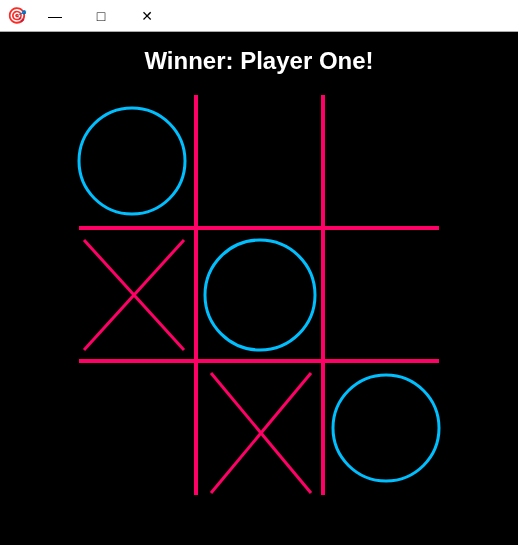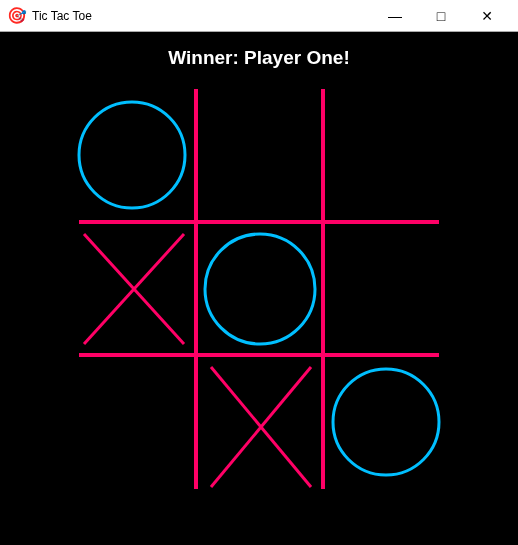--- a/index.html
+++ b/index.html
@@ -65,21 +65,21 @@
       background: #000000;
       display: flex;
       flex-direction: column;
       align-items: center;
       padding: 10px;
       position: relative;
     }
 
     .winner-text {
       color: #ffffff;
-      font-size: 19px;
+      font-size: 24px;
       font-weight: bold;
       text-align: center;
       margin-bottom: 10px;
       margin-top: 5px;
     }
 
     .board-container {
       position: relative;
       width: 380px;
       height: 420px;
@@ -89,21 +89,20 @@
     .board-svg {
       width: 100%;
       height: 100%;
     }
   </style>
 </head>
 <body>
 
 <div class="title-bar">
   <div class="title-bar-icon">🎯</div>
-  <span class="title-bar-text">Tic Tac Toe</span>
   <div class="title-bar-controls">
     <button class="title-bar-btn">—</button>
     <button class="title-bar-btn">□</button>
     <button class="title-bar-btn close">✕</button>
   </div>
 </div>
 
 <div class="game-area">
   <div class="winner-text">Winner: Player One!</div>
 

